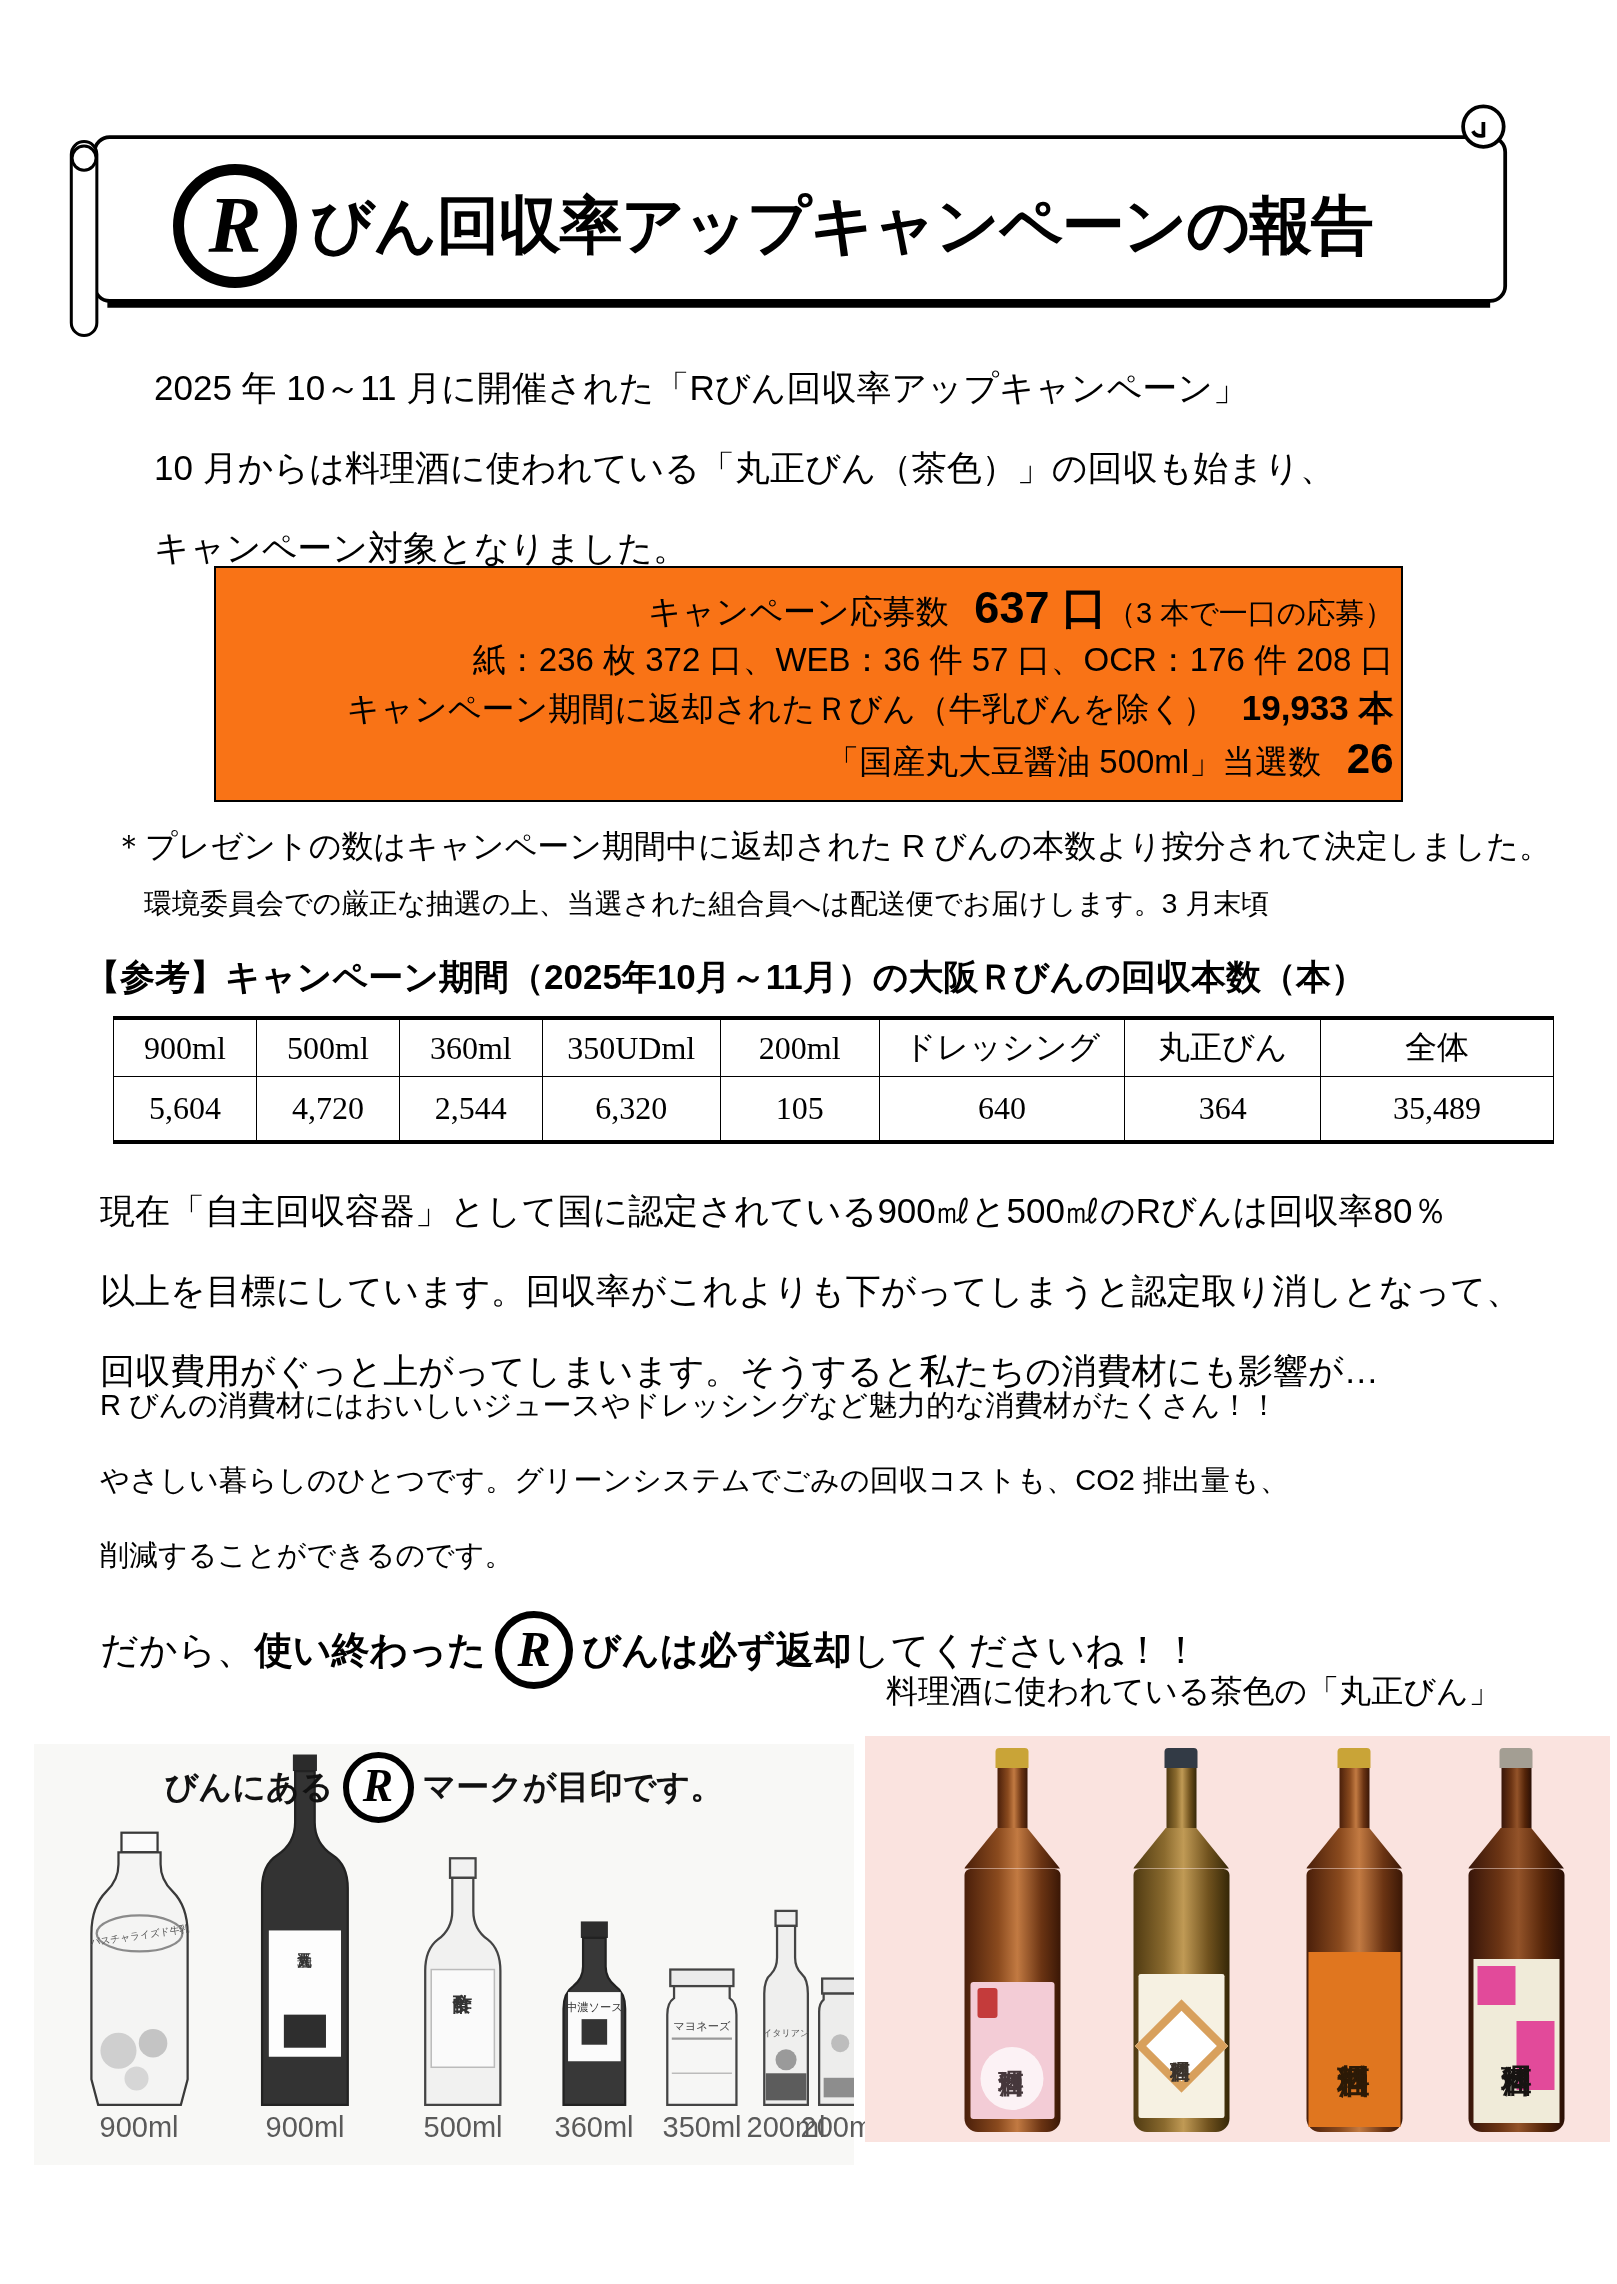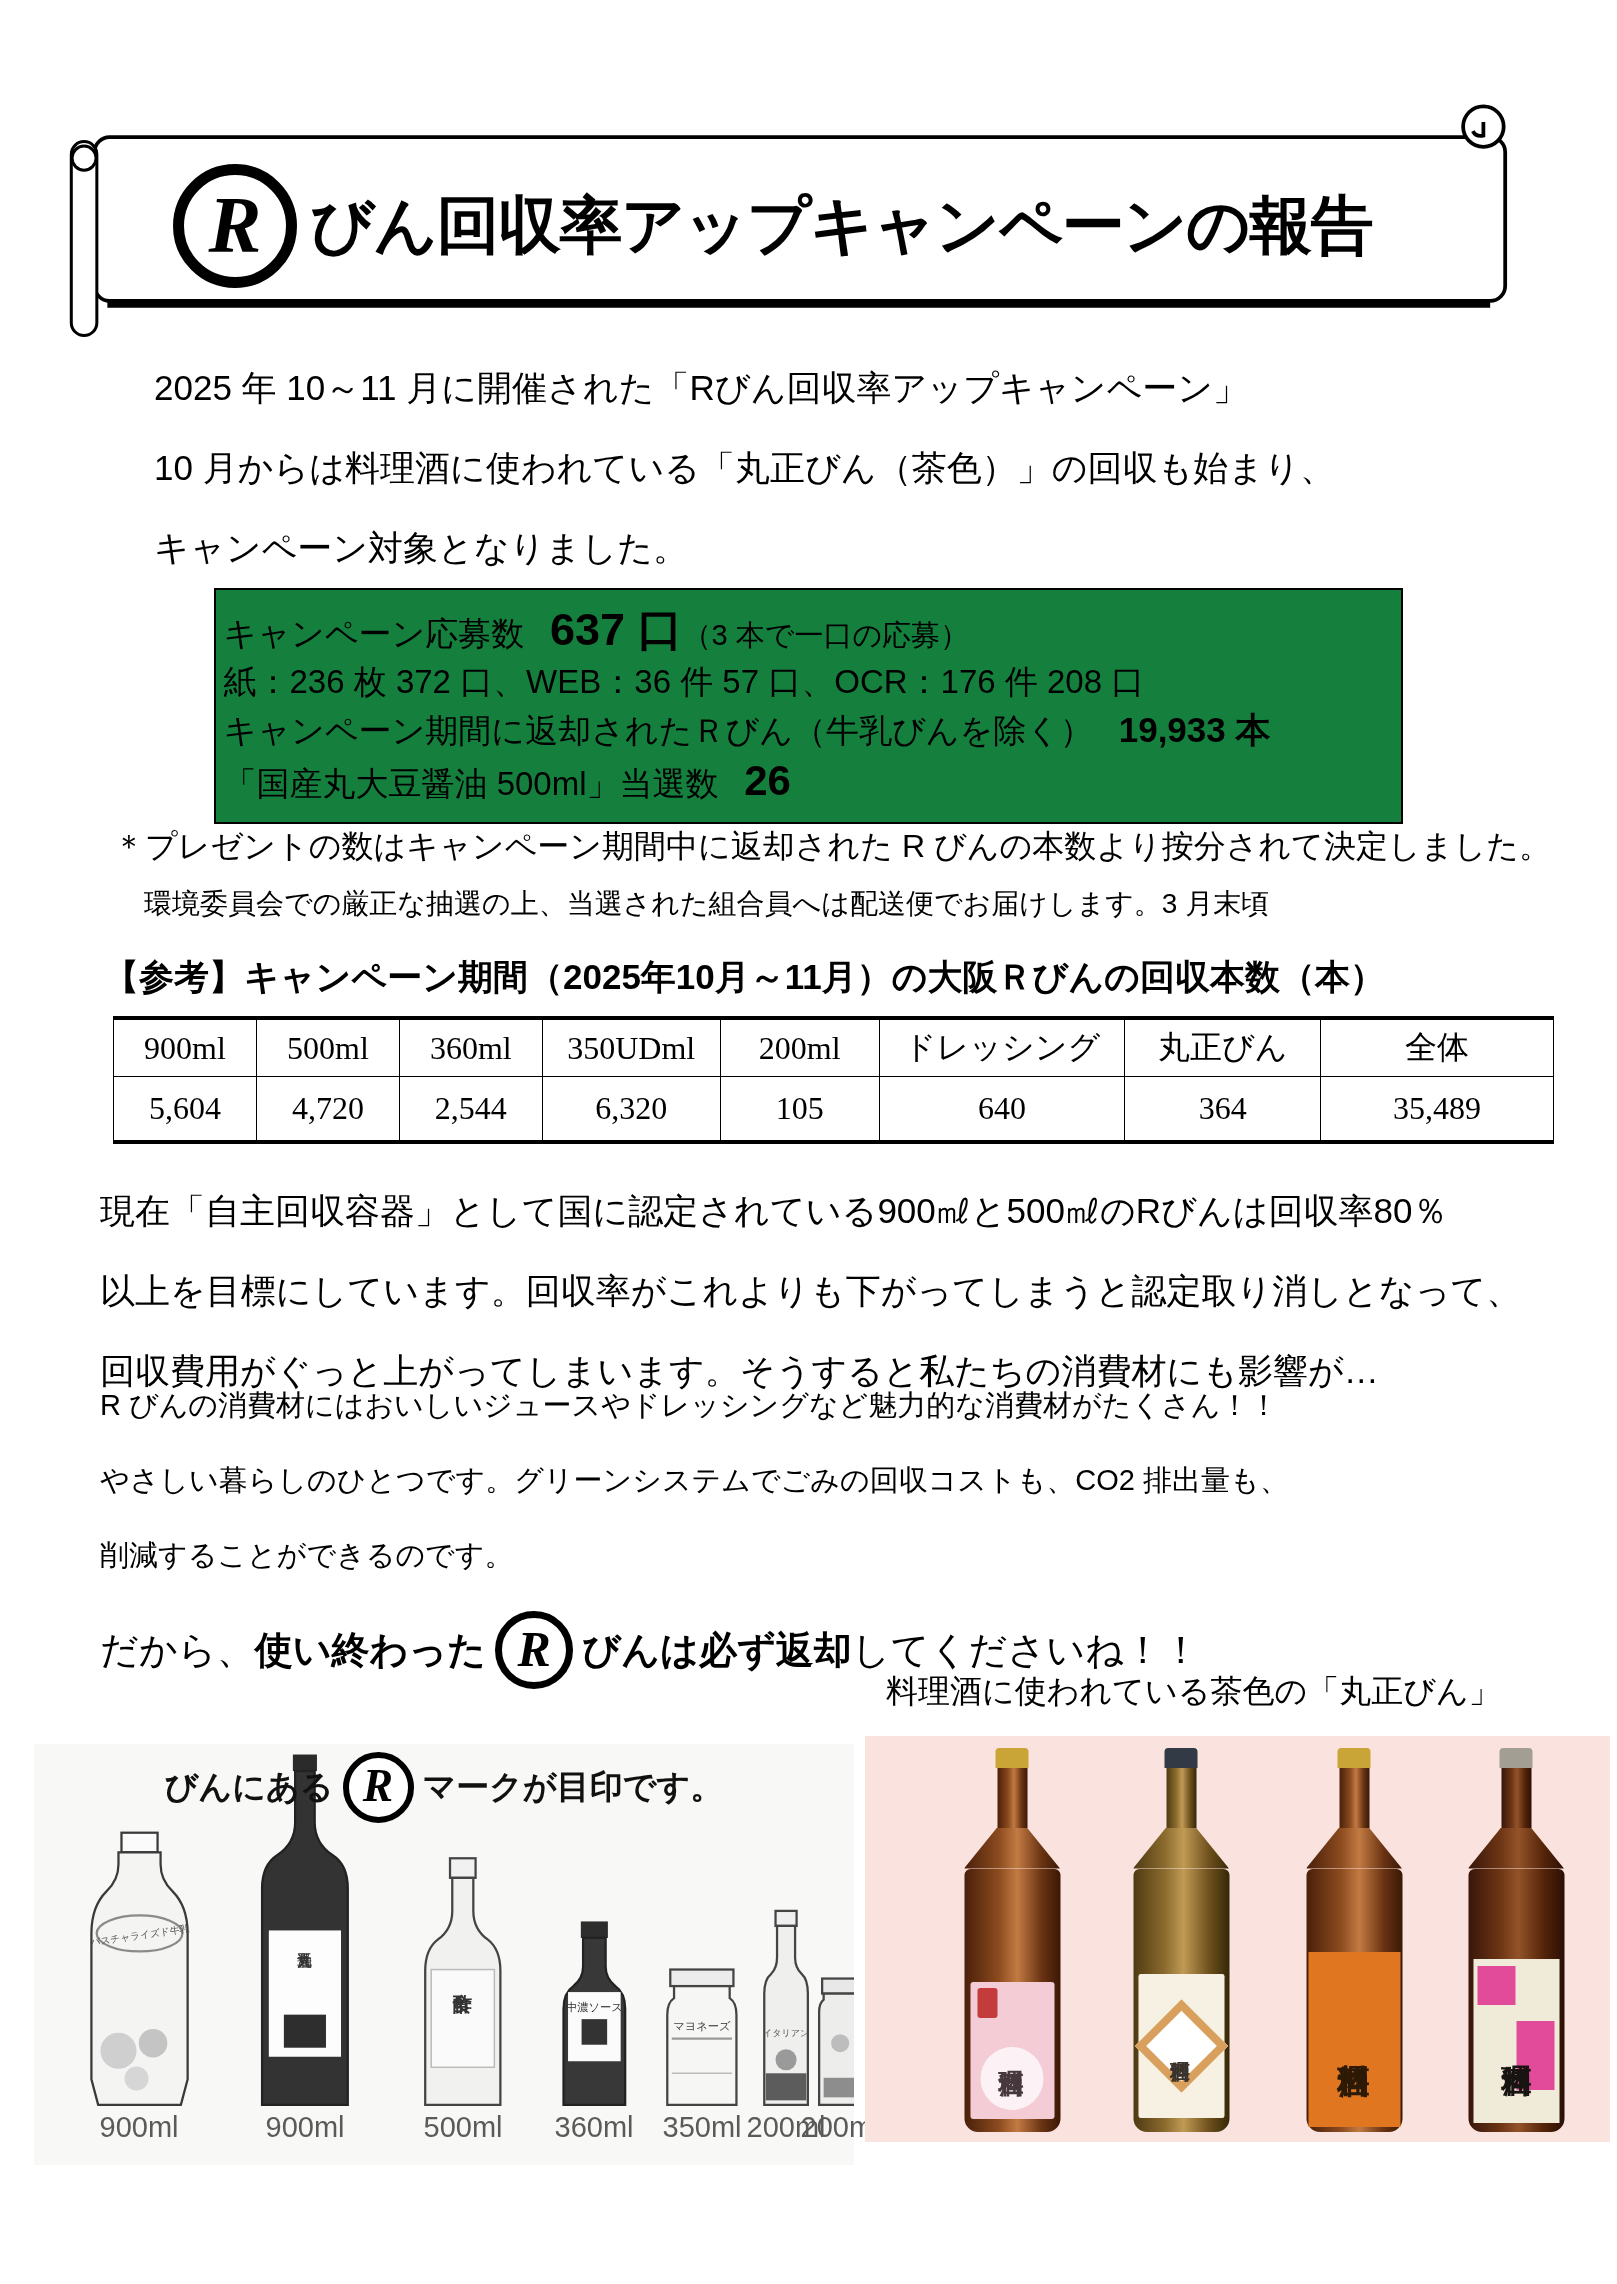--- a/index.html
+++ b/index.html
@@ -22,37 +22,37 @@
   
   .banner-svg{left:60px;top:98px;width:1467px;height:248px;}
   .banner-content{left:173px;top:147px;width:1347px;height:158px;display:flex;align-items:center;gap:13.5px;}
   .banner-title{font-size:63px;font-weight:bold;letter-spacing:-1.5px;white-space:nowrap;}
 
   
   .intro{left:154px;top:348px;width:1399px;font-size:35px;line-height:80px;white-space:nowrap;}
 
   
   .summary-box{
-    left:214px;top:588px;width:1189px;box-sizing:border-box;border:2.3px solid #000;
-    background:#15803d;text-align:left;padding:16.6px 7.5px 19.6px 7.5px;
+    left:214px;top:566px;width:1189px;box-sizing:border-box;border:2.3px solid #000;
+    background:#f97316;text-align:right;padding:16.6px 7.5px 19.6px 7.5px;
   }
   .sb-line{font-size:33px;line-height:1.0;margin:0 0 13.5px 0;white-space:nowrap;}
   .sb-line:last-child{margin-bottom:0;}
   .sb-big{font-size:45px;font-weight:bold;}
   .sb-note{font-size:29px;}
   .sb-bold{font-size:35px;font-weight:bold;}
   .sb-big2{font-size:42px;font-weight:bold;}
   .sb-gap{display:inline-block;width:25.6px;}
 
   
   .note1{left:113px;top:825px;font-size:32px;white-space:nowrap;}
   .note2{left:144px;top:885px;font-size:28px;white-space:nowrap;}
 
   
-  .ref-title{left:0;top:954px;width:1451px;text-align:center;font-size:35px;font-weight:bold;white-space:nowrap;margin-left:19px;}
+  .ref-title{left:0;top:954px;width:1451px;text-align:center;font-size:35px;font-weight:bold;white-space:nowrap;}
   .ref-table{
     left:113px;top:1016px;width:1441px;border-collapse:collapse;
     font-family:"Liberation Serif","DejaVu Serif",serif;font-size:32px;
     border-top:4.5px solid #000;border-bottom:4.5px solid #000;
     border-left:1.5px solid #000;border-right:1.5px solid #000;
   }
   .ref-table th,.ref-table td{border:1.5px solid #000;text-align:center;font-weight:normal;padding:0;}
   .ref-table th{height:56px;}
   .ref-table td{height:63px;}
 

